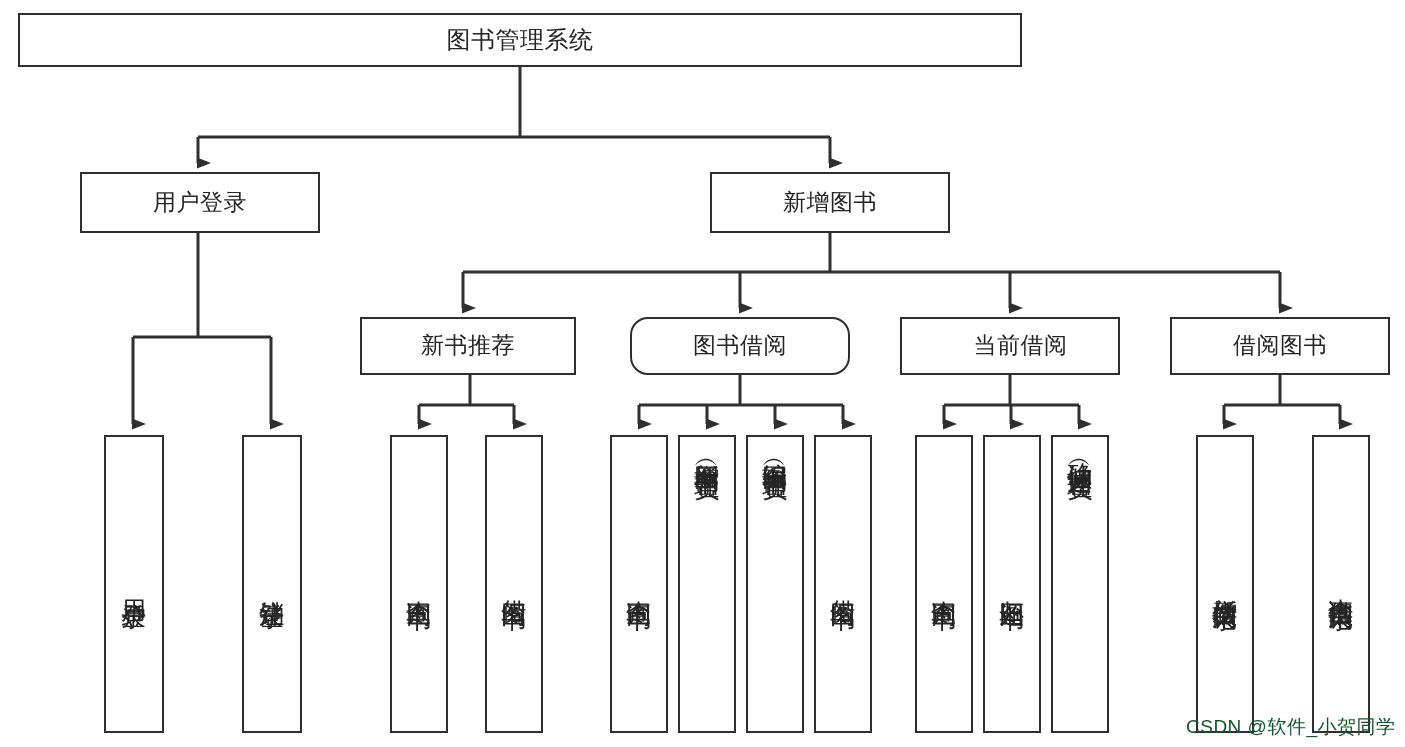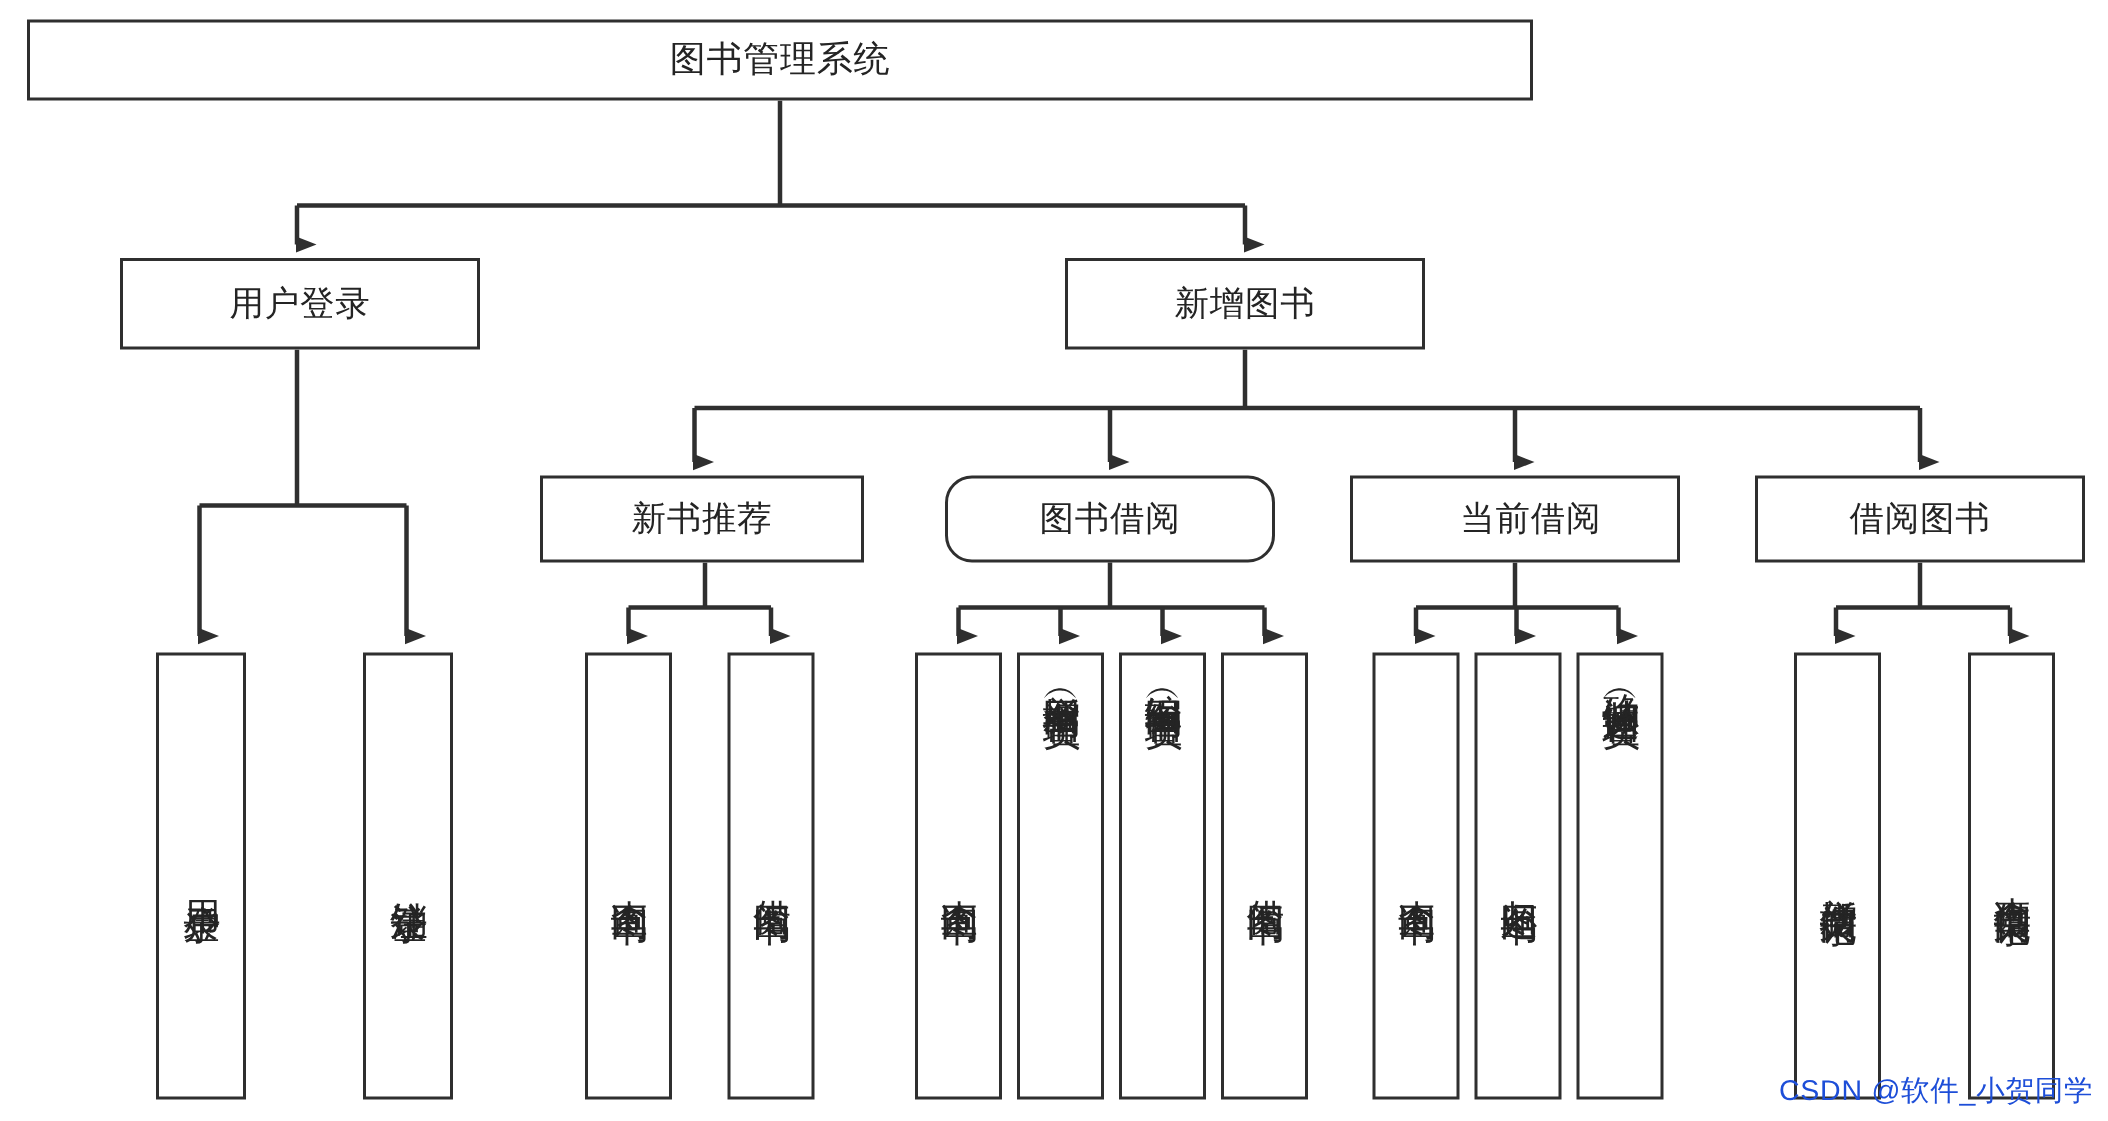--- a/index.html
+++ b/index.html
@@ -67,21 +67,21 @@
   }
   
   .node.vert.vcenter {
     align-items: center;
   }
   .watermark {
     position: absolute;
     left: 1186px;
     top: 714px;
     font-size: 19px;
-    color: #1d4ed8;
+    color: #14532d;
     letter-spacing: 0.5px;
     white-space: nowrap;
     font-family: "Liberation Sans", "DejaVu Sans", sans-serif;
   }
 </style>
 </head>
 <body>
 
 <div id="diagram-root">
 

